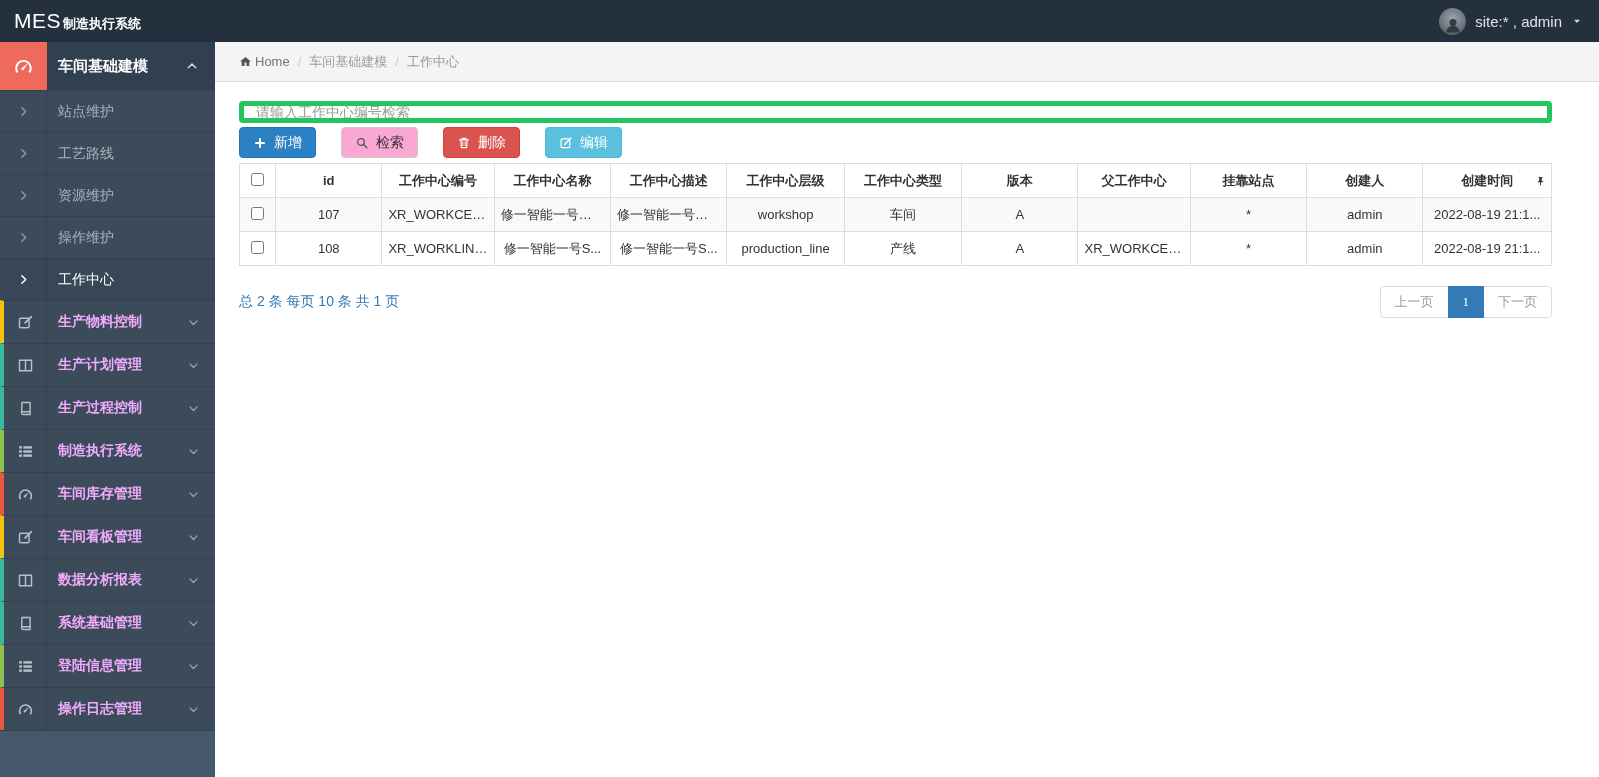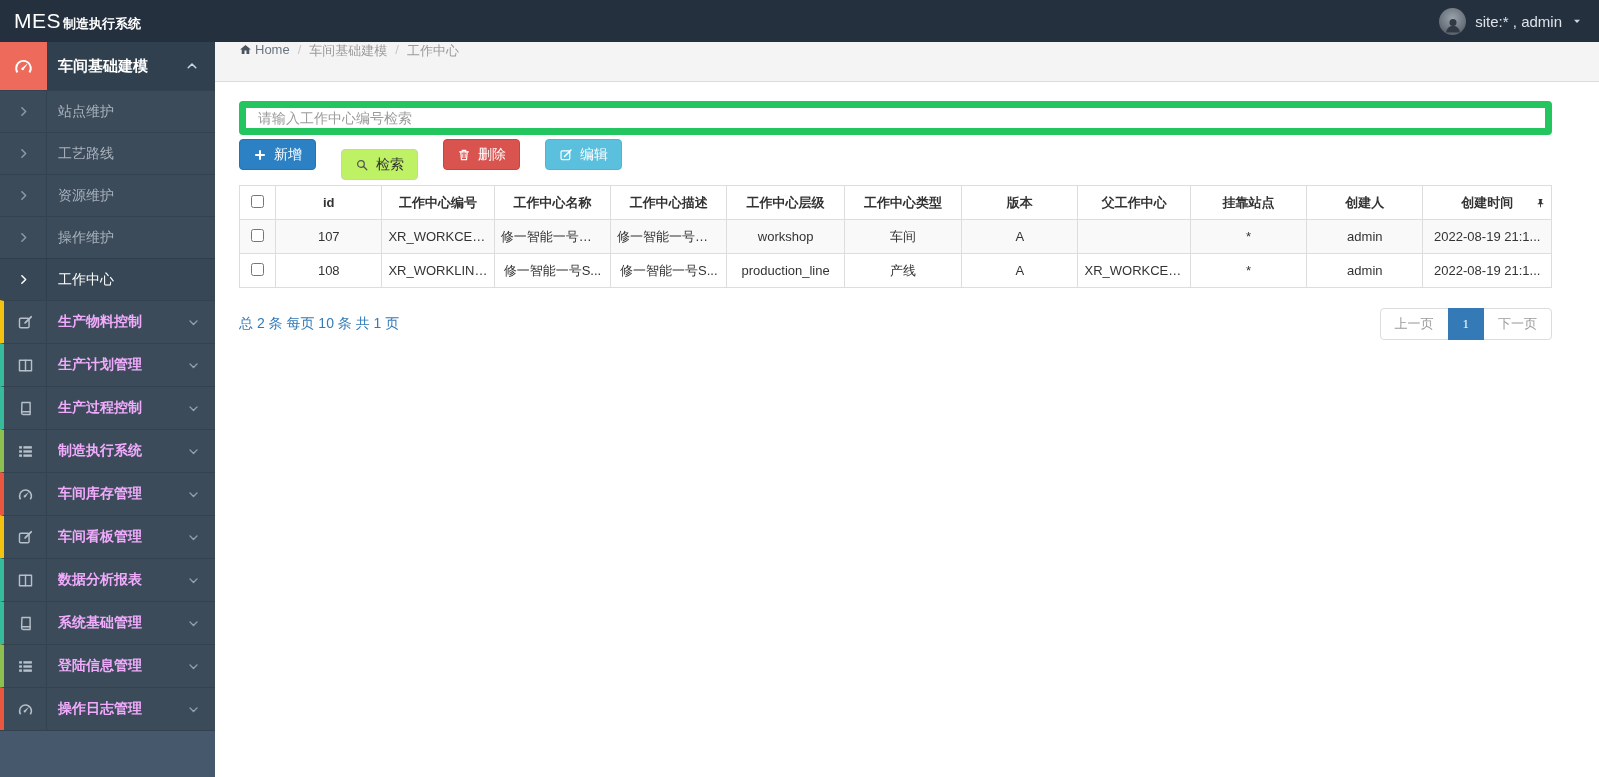--- a/index.html
+++ b/index.html
@@ -43,37 +43,37 @@
   .section .icol { width:43px; flex:0 0 43px; align-self:stretch; display:flex; align-items:center; justify-content:center; border-right:1px solid rgba(0,0,0,.13); }
   .section .sicon { width:17px; height:17px; display:inline-flex; color:#b6c0ca; }
   .section .sicon svg { width:17px; height:17px; }
   .section .mlbl { flex:1; padding-left:11px; font-size:14px; font-weight:bold; }
   .section .mchev { width:13px; height:13px; margin-right:15px; color:#93a1ad; display:inline-flex; }
   .section .mchev svg { width:13px; height:13px; }
   .menu-end { border-top:1px solid rgba(0,0,0,.13); }
 
   
   .main { flex:1; display:flex; flex-direction:column; background:#fff; min-width:0; }
-  .breadcrumb { height:40px; flex:0 0 40px; background:#f4f4f5; border-bottom:1px solid #dcdcdc; display:flex; align-items:flex-start; padding-left:24px; font-size:13px; }
+  .breadcrumb { height:40px; flex:0 0 40px; background:#f4f4f5; border-bottom:1px solid #dcdcdc; display:flex; align-items:center; padding-left:24px; font-size:13px; }
   .bc-home { display:inline-flex; align-items:center; gap:3px; color:#6a7682; cursor:pointer; }
   .bc-home .hicon { width:13px; height:13px; display:inline-flex; color:#4a5560; }
   .bc-home .hicon svg { width:13px; height:13px; }
   .bc-sep { color:#c7c7c7; margin:0 8px; }
   .bc-crumb { color:#9a9a9a; }
 
   .content { padding:19px 47px 0 24px; }
-  .search-input { width:100%; height:34px; border:7px solid #22c55e; border-radius:4px; padding:0 12px; font-size:14px; color:#555; outline:none; font-family:inherit; }
+  .search-input { width:100%; height:22px; border:5px solid #22c55e; border-radius:4px; padding:0 12px; font-size:14px; color:#555; outline:none; font-family:inherit; }
   .search-input::placeholder { color:#9b9b9b; }
 
   .toolbar { margin-top:4px; display:flex; gap:25px; }
   .btn { height:31px; padding:0 13px; border-radius:4px; font-size:14px; font-family:inherit; display:inline-flex; align-items:center; gap:7px; border:1px solid transparent; cursor:pointer; color:#fff; }
   .btn .bic { width:14px; height:14px; display:inline-flex; }
   .btn .bic svg { width:14px; height:14px; }
   .btn-primary { background:#2c80c4; border-color:#2673b1; }
-  .btn-default { background:#bef264; border-color:#ccc; color:#333;margin-top:10px; }
+  .btn-default { background:#f9a8d4; border-color:#ccc; color:#333; }
   .btn-default .bic { color:#555; }
   .btn-danger { background:#d9534f; border-color:#d43f3a; }
   .btn-info { background:#5bc0de; border-color:#46b8da; }
 
   table.grid { margin-top:5px; width:100%; border-collapse:collapse; table-layout:fixed; }
   .grid th, .grid td { border:1px solid #ddd; height:34px; text-align:center; font-size:13px; color:#333; padding:0 6px; overflow:hidden; white-space:nowrap; text-overflow:ellipsis; }
   .grid th { font-weight:bold; position:relative; background:#fff; }
   .grid tbody tr:nth-child(odd) { background:#f9f9f9; }
   .grid input[type=checkbox] { width:13px; height:13px; cursor:pointer; }
   .pin { position:absolute; right:5px; top:50%; transform:translateY(-50%); width:11px; height:11px; color:#333; display:inline-flex; cursor:pointer; }

